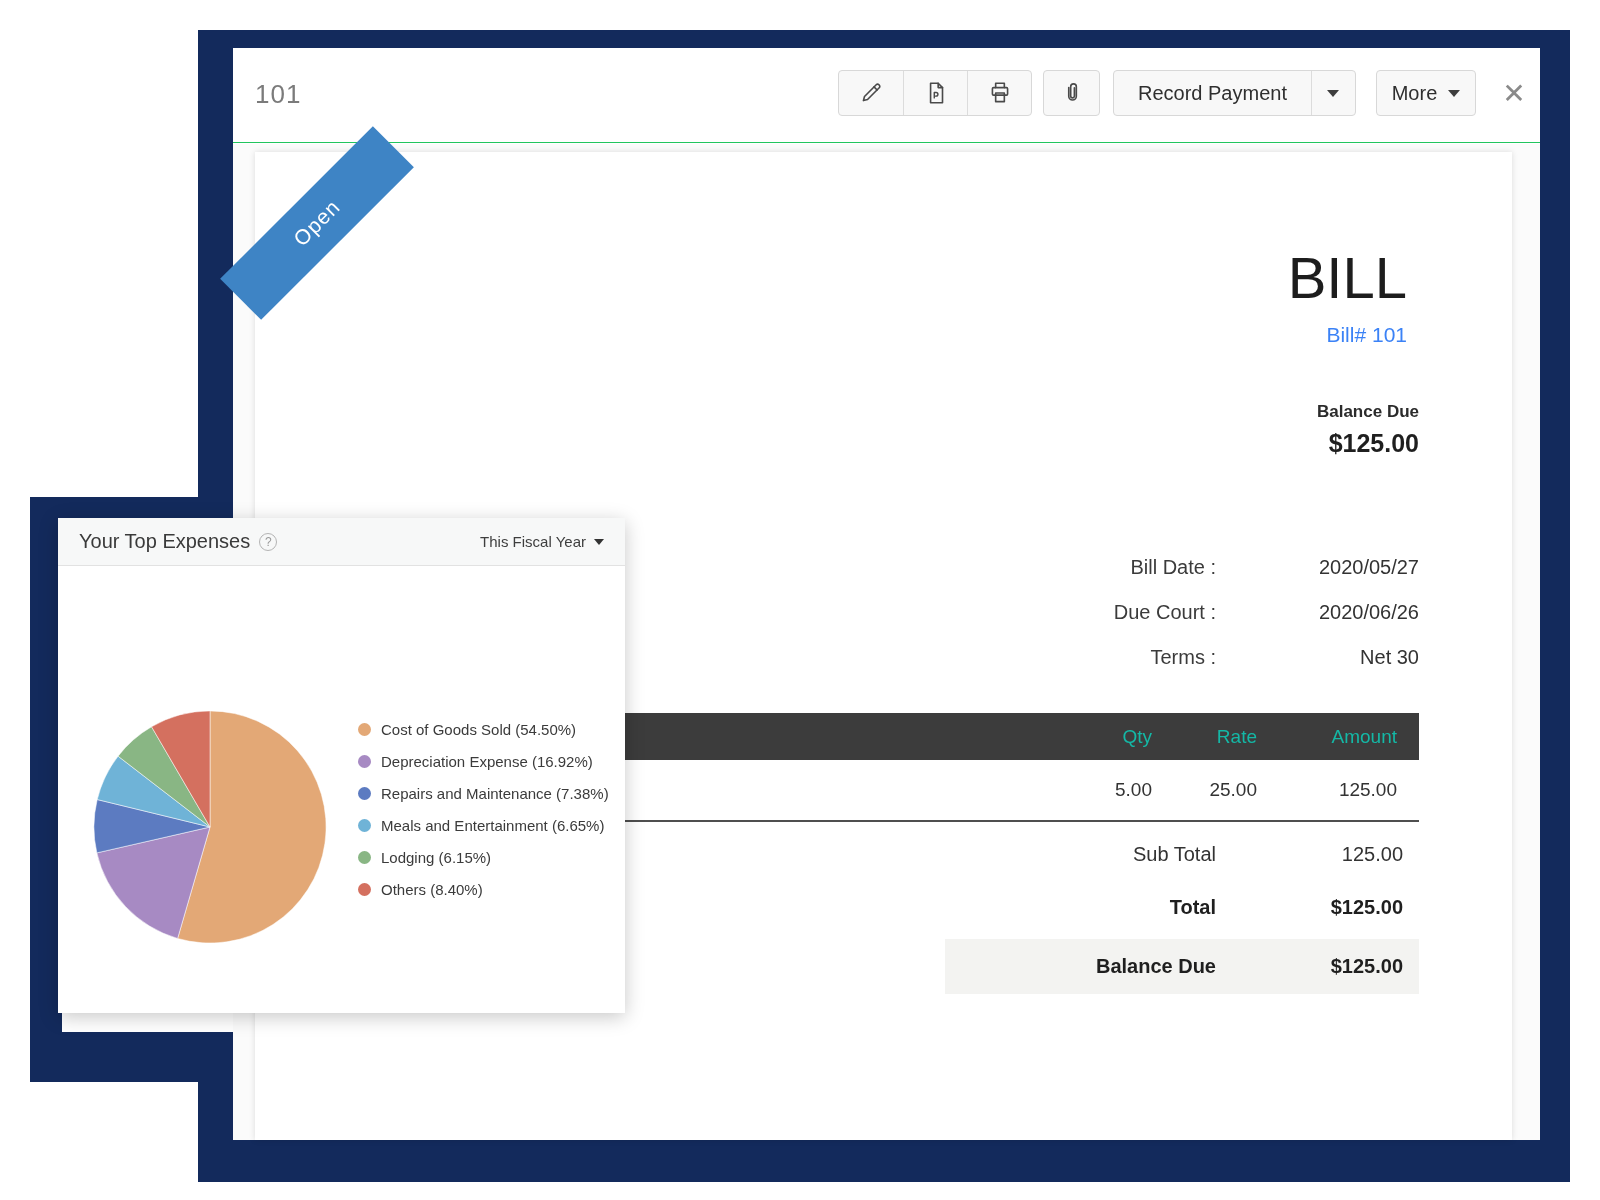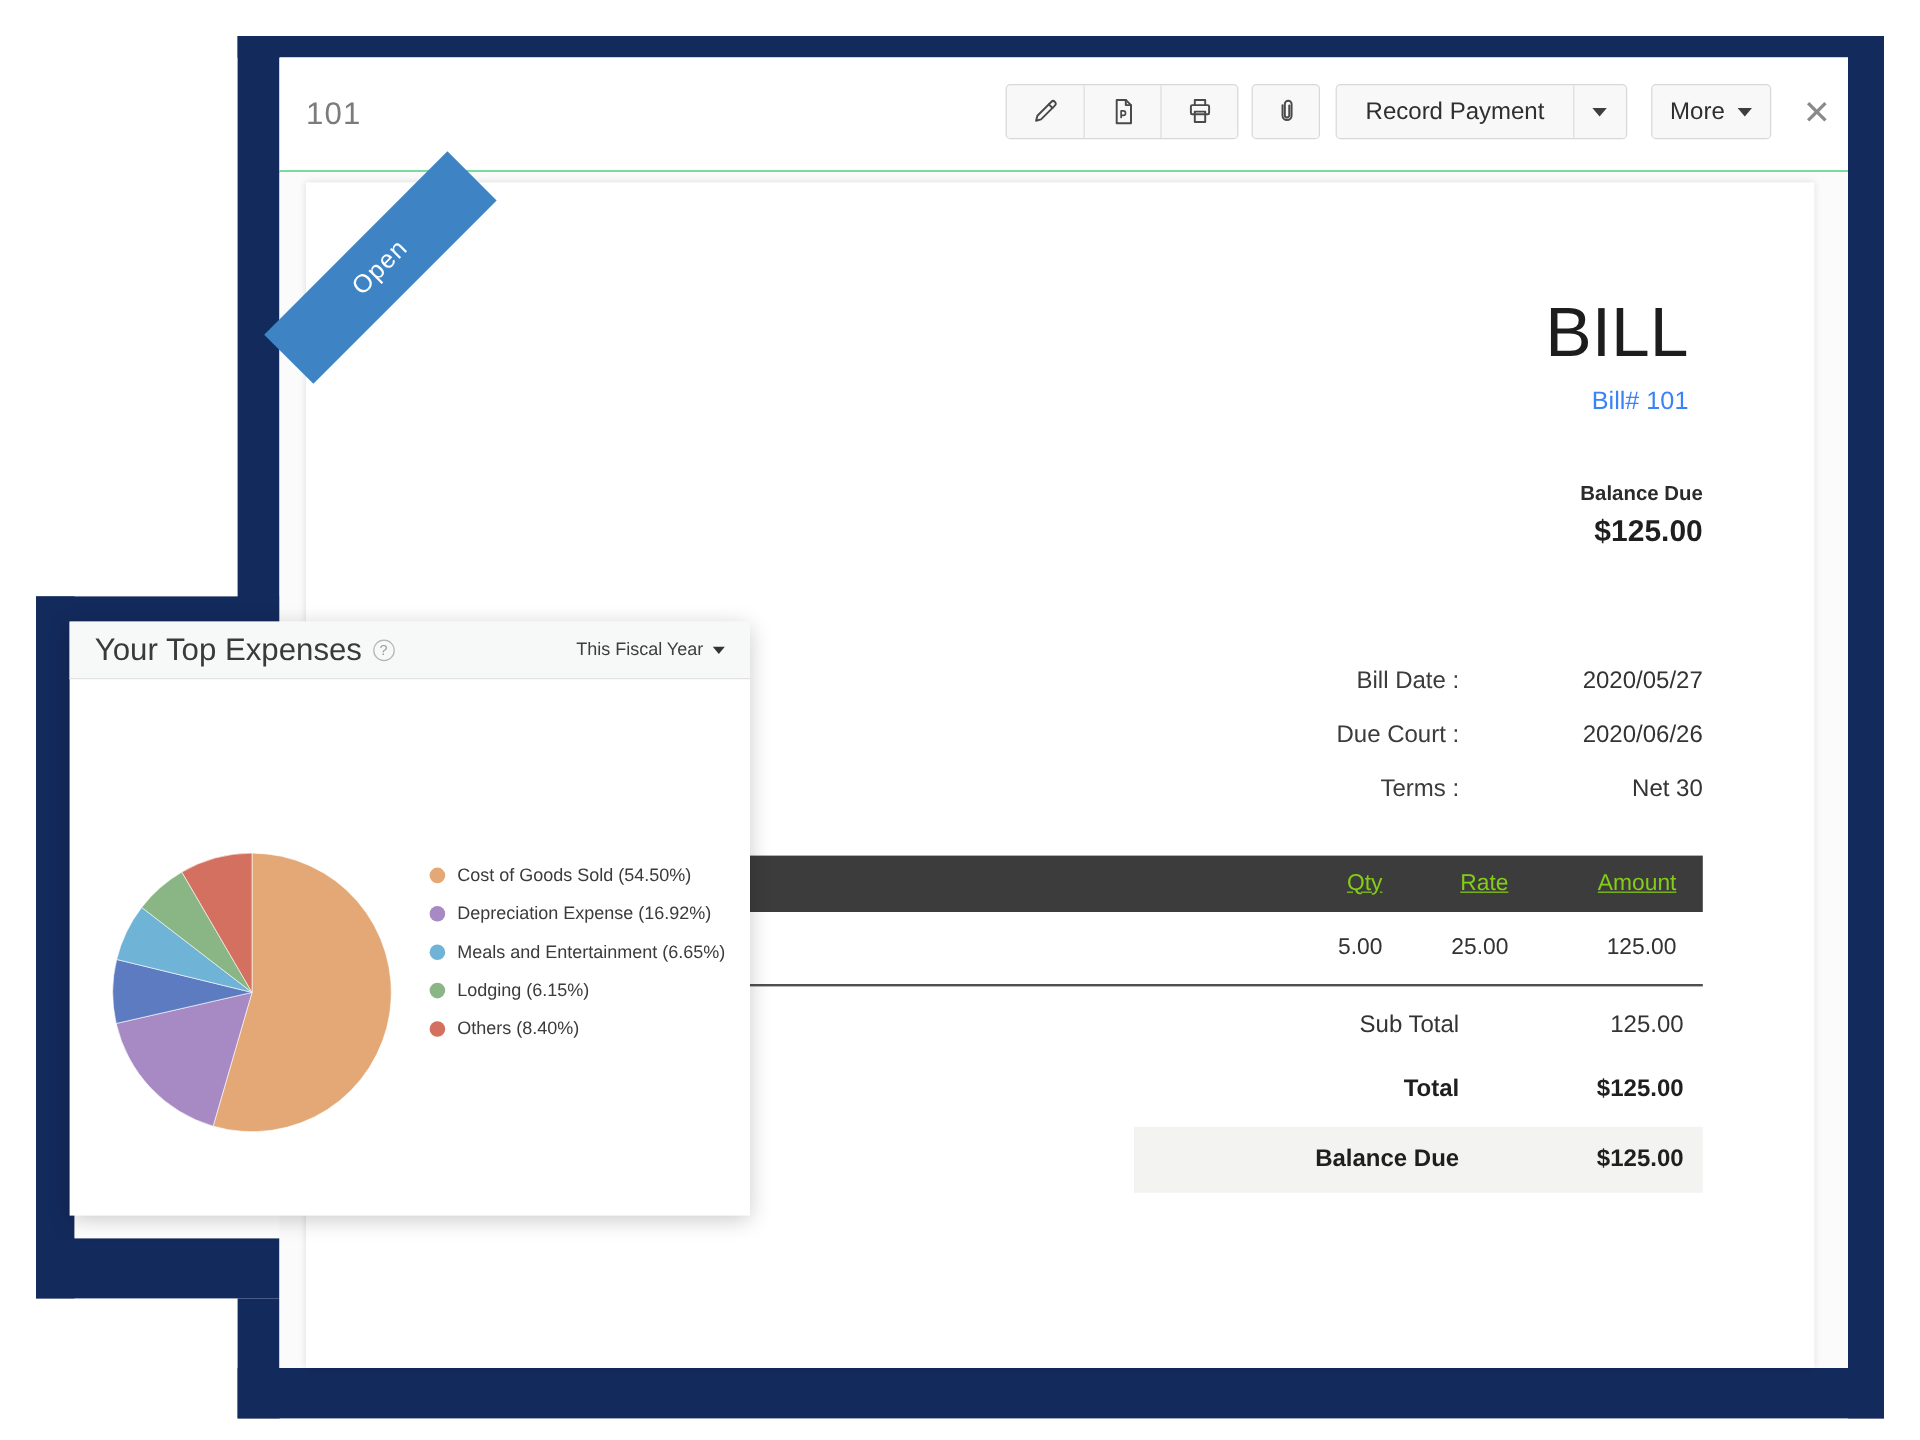--- a/index.html
+++ b/index.html
@@ -62,37 +62,37 @@
   .balance-value { font-size:25px; font-weight:bold; color:#1f1f1f; margin-top:7px; }
 
   
   .bill-details { position:absolute; right:93px; top:393px; width:520px; }
   .detail-row { height:45px; display:flex; align-items:center; font-size:20px; }
   .detail-label { flex:1; text-align:right; color:#3b3b3b; }
   .detail-value { width:203px; text-align:right; color:#333; }
 
   
   .items-table { position:absolute; left:82px; right:93px; top:561px; }
-  .table-header { height:47px; background:#3C3C3C; color:#84cc16; display:flex; justify-content:flex-end; align-items:center; padding-right:22px; font-size:19px;text-decoration:underline; }
+  .table-header { height:47px; background:#3C3C3C; color:#14b8a6; display:flex; justify-content:flex-end; align-items:center; padding-right:22px; font-size:19px; }
   .cell { text-align:right; }
   .col0 { width:95px; } .col1 { width:105px; } .col2 { width:140px; }
   .item-row { height:62px; display:flex; justify-content:flex-end; align-items:center; padding-right:22px; border-bottom:2px solid #4f4f4f; font-size:19px; color:#333; }
 
   
   .totals { position:absolute; left:690px; right:93px; top:676px; }
   .total-row { height:53px; display:flex; align-items:center; padding-right:16px; font-size:20px; color:#333; }
   .total-row.bold { font-weight:bold; color:#1f1f1f; }
   .total-row.highlight { background:#F3F3F1; height:55px; margin-top:5px; }
   .total-label { flex:1; text-align:right; }
   .total-value { width:187px; text-align:right; }
 
   
   .expenses-card { position:absolute; left:58px; top:518px; width:567px; height:495px; background:#ffffff; box-shadow:0 4px 18px rgba(0,0,0,0.22); z-index:30; }
   .card-header { height:48px; background:#F7F8F8; border-bottom:1px solid #E2E2E2; display:flex; align-items:center; padding:0 21px; }
-  .card-title { font-size:26px; color:#3a3a3a; }
+  .card-title { font-size:20px; color:#3a3a3a; }
   .help-icon { width:18px; height:18px; border:1px solid #b4b4b4; border-radius:50%; color:#9a9a9a; font-size:12px; display:inline-flex; align-items:center; justify-content:center; margin-left:9px; cursor:pointer; }
   .period-select { margin-left:auto; display:flex; align-items:center; gap:8px; font-size:15px; color:#3e3e3e; cursor:pointer; }
   .period-select .caret { border-top-color:#333; }
   .card-body { position:relative; height:446px; }
   .pie-svg { position:absolute; left:33px; top:142px; }
   .legend { position:absolute; left:300px; top:147px; }
   .legend-row { height:32px; display:flex; align-items:center; }
   .legend-dot { width:13px; height:13px; border-radius:50%; margin-right:10px; flex:none; }
   .legend-text { font-size:15px; color:#3b3b3b; white-space:nowrap; }
 </style>
@@ -253,20 +253,24 @@
     <div class="legend">
         <div class="legend-row">
           <span class="legend-dot" style="background: rgb(227, 168, 118);"></span>
           <span class="legend-text">Cost of Goods Sold (54.50%)</span>
         </div>
         <div class="legend-row">
           <span class="legend-dot" style="background: rgb(167, 138, 195);"></span>
           <span class="legend-text">Depreciation Expense (16.92%)</span>
         </div>
         <div class="legend-row">
+          <span class="legend-dot" style="background: rgb(92, 123, 193);"></span>
+          <span class="legend-text">Repairs and Maintenance (7.38%)</span>
+        </div>
+        <div class="legend-row">
           <span class="legend-dot" style="background: rgb(111, 179, 215);"></span>
           <span class="legend-text">Meals and Entertainment (6.65%)</span>
         </div>
         <div class="legend-row">
           <span class="legend-dot" style="background: rgb(137, 182, 132);"></span>
           <span class="legend-text">Lodging (6.15%)</span>
         </div>
         <div class="legend-row">
           <span class="legend-dot" style="background: rgb(212, 112, 95);"></span>
           <span class="legend-text">Others (8.40%)</span>

